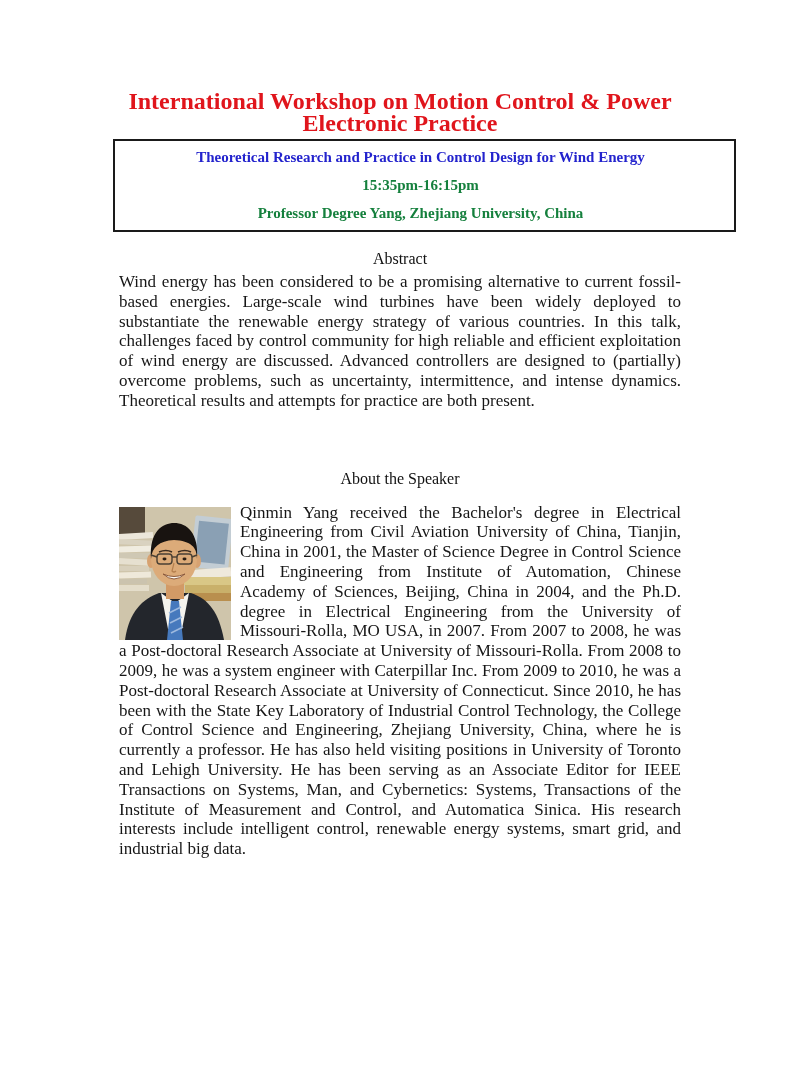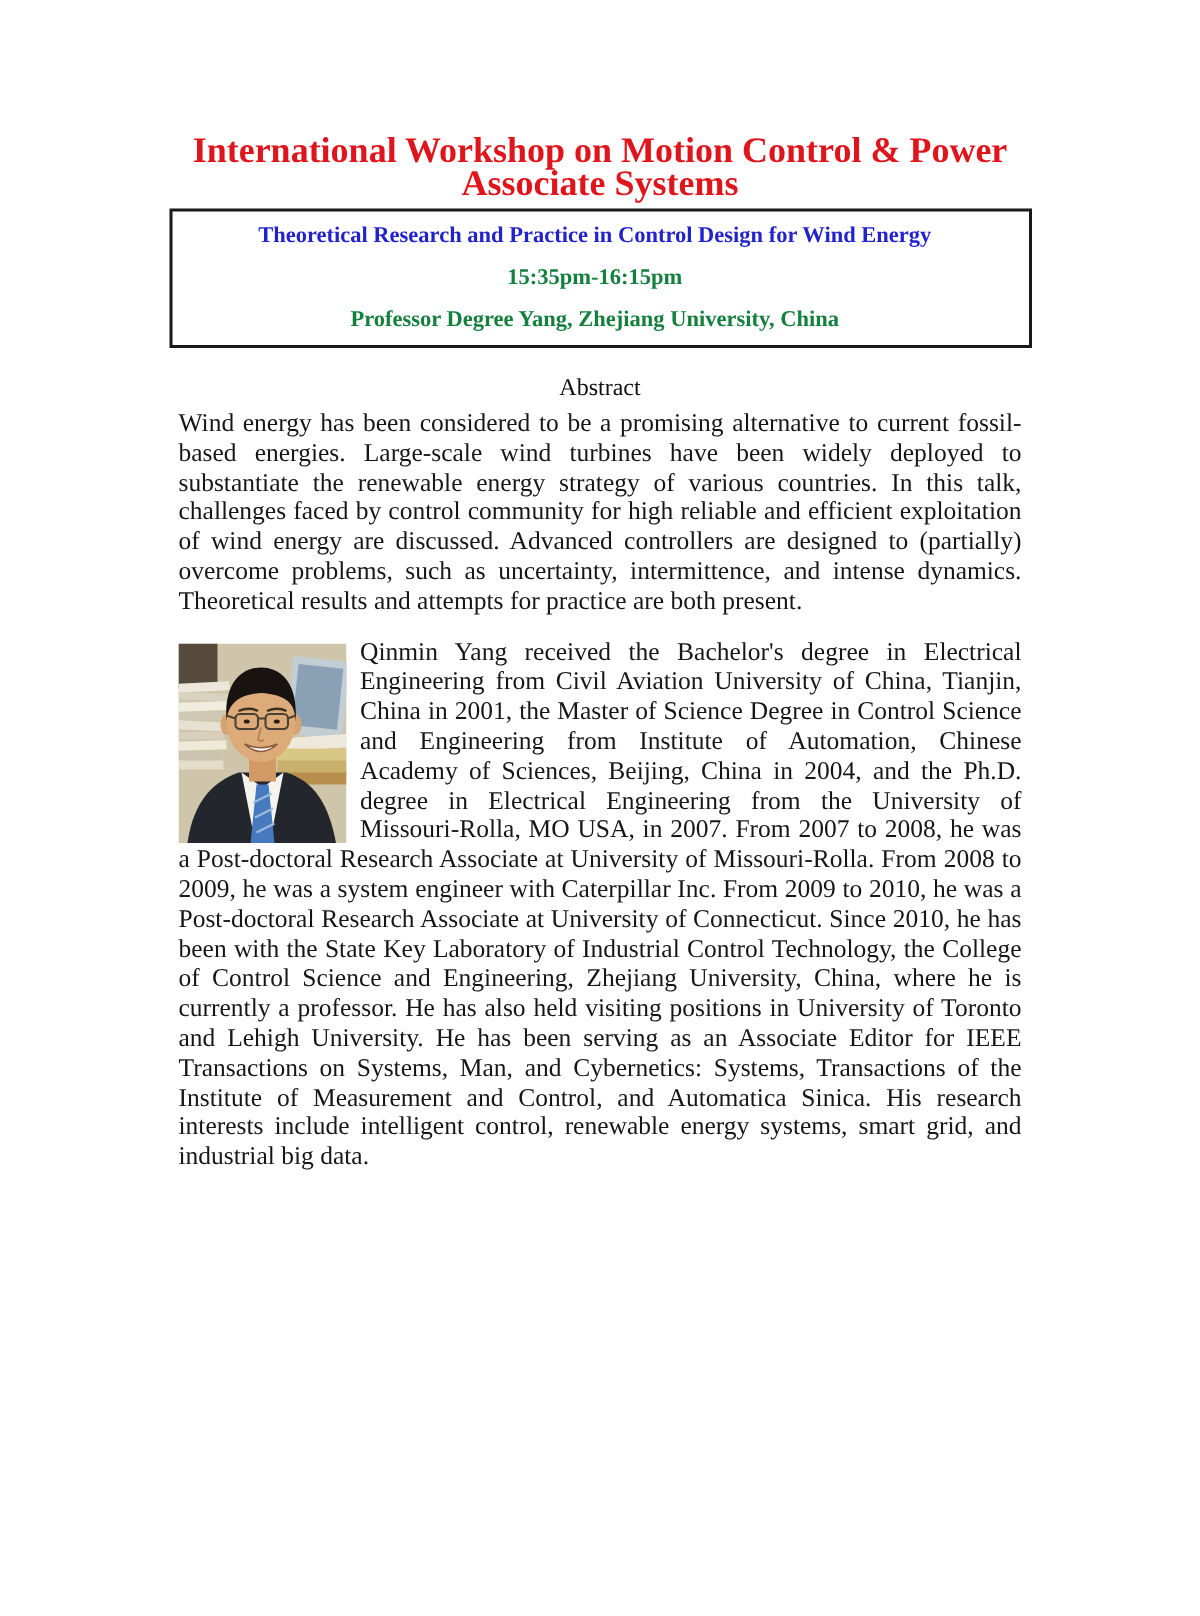--- a/index.html
+++ b/index.html
@@ -18,21 +18,21 @@
     font-weight: bold;
     font-size: 24px;
     line-height: 22px;
     color: #e0151c;
   }
   .title .tline { display: block; }
 
   .session-box {
     box-sizing: border-box;
     margin: 5px 0 0 113px;
-    width: 575px;
+    width: 623px;
     border: 2px solid #1a1a1a;
     background: #ffffff;
     text-align: center;
     padding: 2px 8px 3px 0;
   }
   .session-line { font-size: 15px; font-weight: bold; line-height: 28px; color: #15803d; }
   .talk-title { color: #2323cd; }
 
   .sec-heading {
     font-size: 16px;
@@ -62,32 +62,33 @@
   }
   .photo svg { display: block; width: 112px; height: 133px; }
 </style>
 </head>
 <body>
 
 <div class="page">
 
   <h1 class="title">
     <span class="tline">International Workshop on Motion Control &amp; Power</span>
-    <span class="tline">Associate Systems</span>
+    <span class="tline">Electronic Practice</span>
   </h1>
 
   <div class="session-box">
     <div class="session-line talk-title">Theoretical Research and Practice in Control Design for Wind Energy</div>
     <div class="session-line talk-time">15:35pm-16:15pm</div>
     <div class="session-line talk-speaker">Professor Degree Yang, Zhejiang University, China</div>
   </div>
 
   <h2 class="sec-heading abstract-heading">Abstract</h2>
   <p class="body-text">Wind energy has been considered to be a promising alternative to current fossil-based energies. Large-scale wind turbines have been widely deployed to substantiate the renewable energy strategy of various countries. In this talk, challenges faced by control community for high reliable and efficient exploitation of wind energy are discussed. Advanced controllers are designed to (partially) overcome problems, such as uncertainty, intermittence, and intense dynamics. Theoretical results and attempts for practice are both present.</p>
 
+  <h2 class="sec-heading about-heading">About the Speaker</h2>
 
   <div class="body-text bio"><span class="photo">
         <svg viewBox="0 0 112 133" xmlns="http://www.w3.org/2000/svg">
         <rect width="112" height="133" fill="#cfc5ab"></rect>
         <rect x="0" y="0" width="26" height="30" fill="#564a3b"></rect>
         <g>
           <rect x="0" y="26" width="34" height="6" fill="#ece7da" transform="rotate(-3 17 29)"></rect>
           <rect x="0" y="33" width="36" height="5" fill="#d9d2c0" transform="rotate(2 18 35)"></rect>
           <rect x="0" y="39" width="33" height="6" fill="#f0ece0" transform="rotate(-2 16 42)"></rect>
           <rect x="0" y="46" width="35" height="5" fill="#cfc8b4"></rect>

